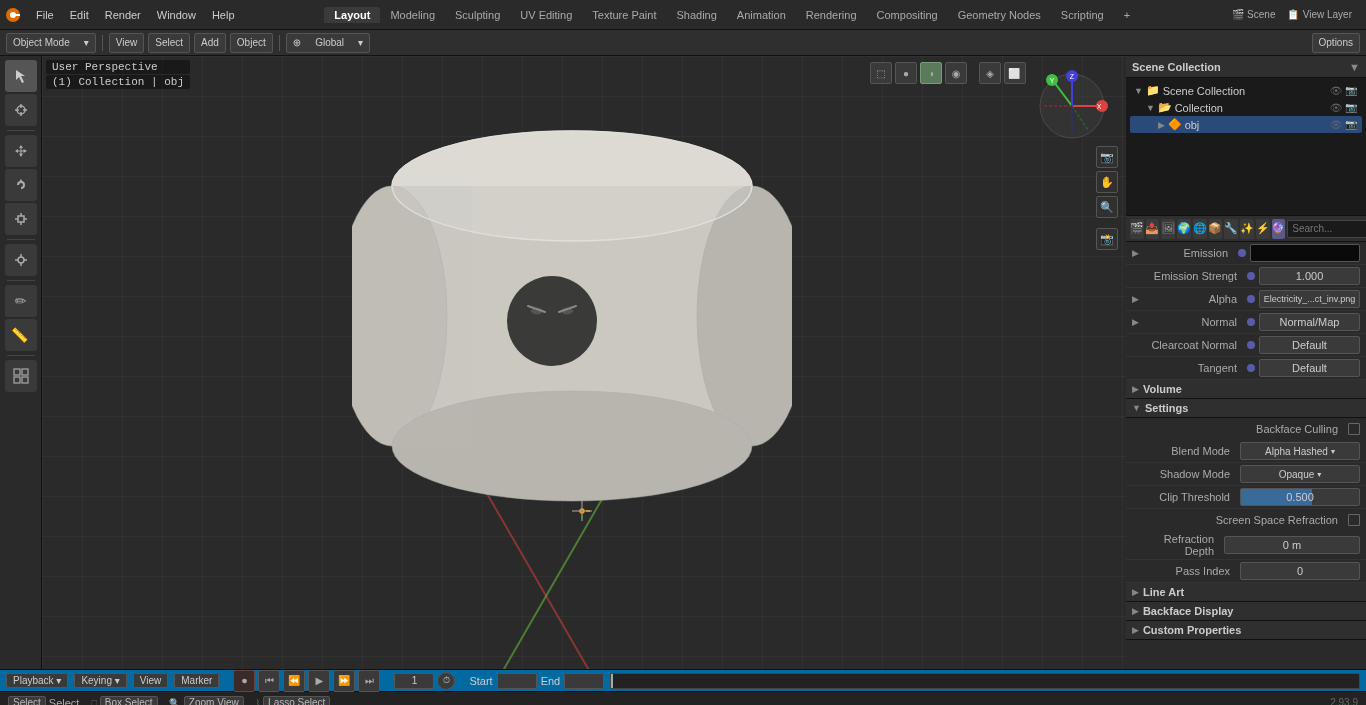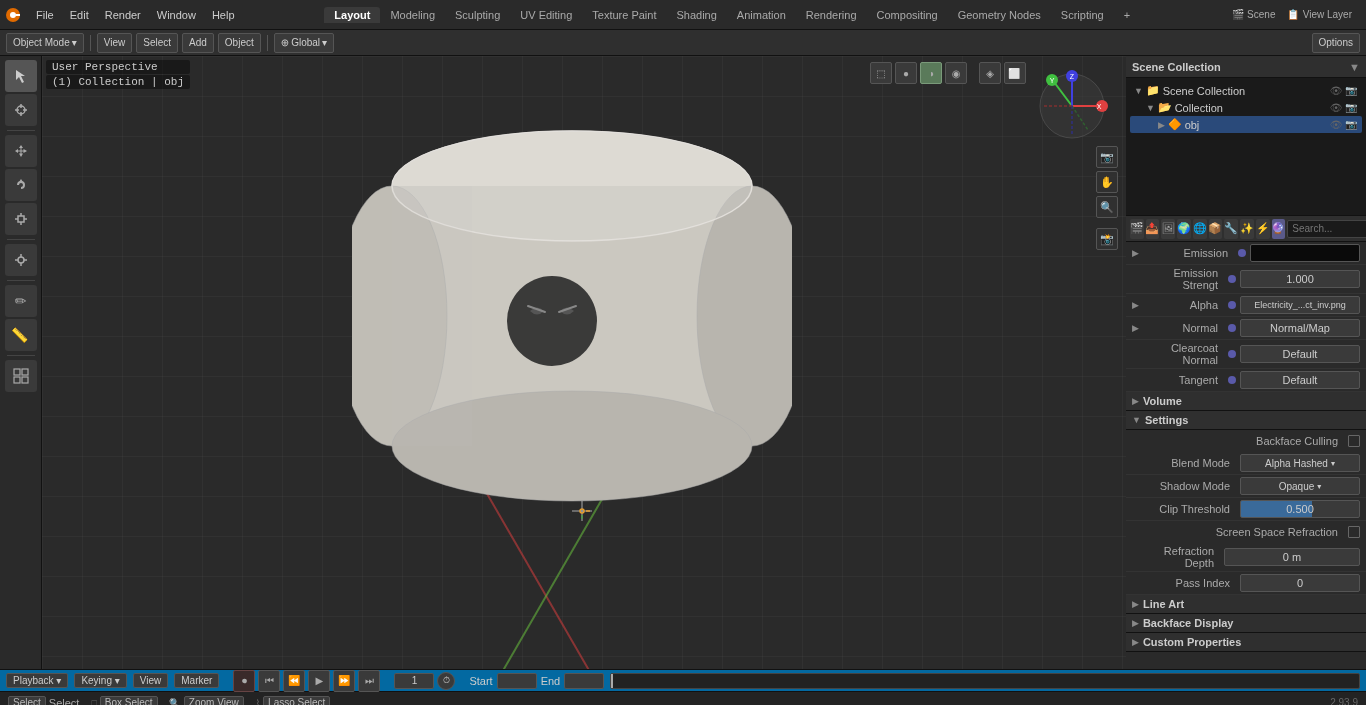--- a/index.html
+++ b/index.html
@@ -70,21 +70,21 @@
     }
     .toolbar-btn {
       height: 20px;
       padding: 0 6px;
       background: #3a3a3a;
       border: 1px solid #555;
       border-radius: 2px;
       color: #ccc;
       font-size: 10px;
       cursor: pointer;
-      display: flex; align-items: center; gap: 2px;
+      display: flex; align-items: center; gap: 14px;
     }
     .toolbar-sep { width: 1px; height: 16px; background: #555; margin: 0 2px; }
 
     
     .main-area {
       display: flex;
       height: calc(705px - 22px - 26px - 22px - 22px);
     }
 
     
@@ -279,21 +279,21 @@
       gap: 4px;
     }
     .prop-label {
       flex: 1;
       font-size: 11px;
       color: #aaa;
       text-align: right;
       padding-right: 6px;
     }
     .prop-value {
-      width: 120px;
+      width: 101px;
       height: 18px;
       background: #3a3a3a;
       border-radius: 2px;
       display: flex;
       align-items: center;
       justify-content: center;
       font-size: 11px;
       color: #ccc;
       cursor: pointer;
       border: 1px solid #555;

